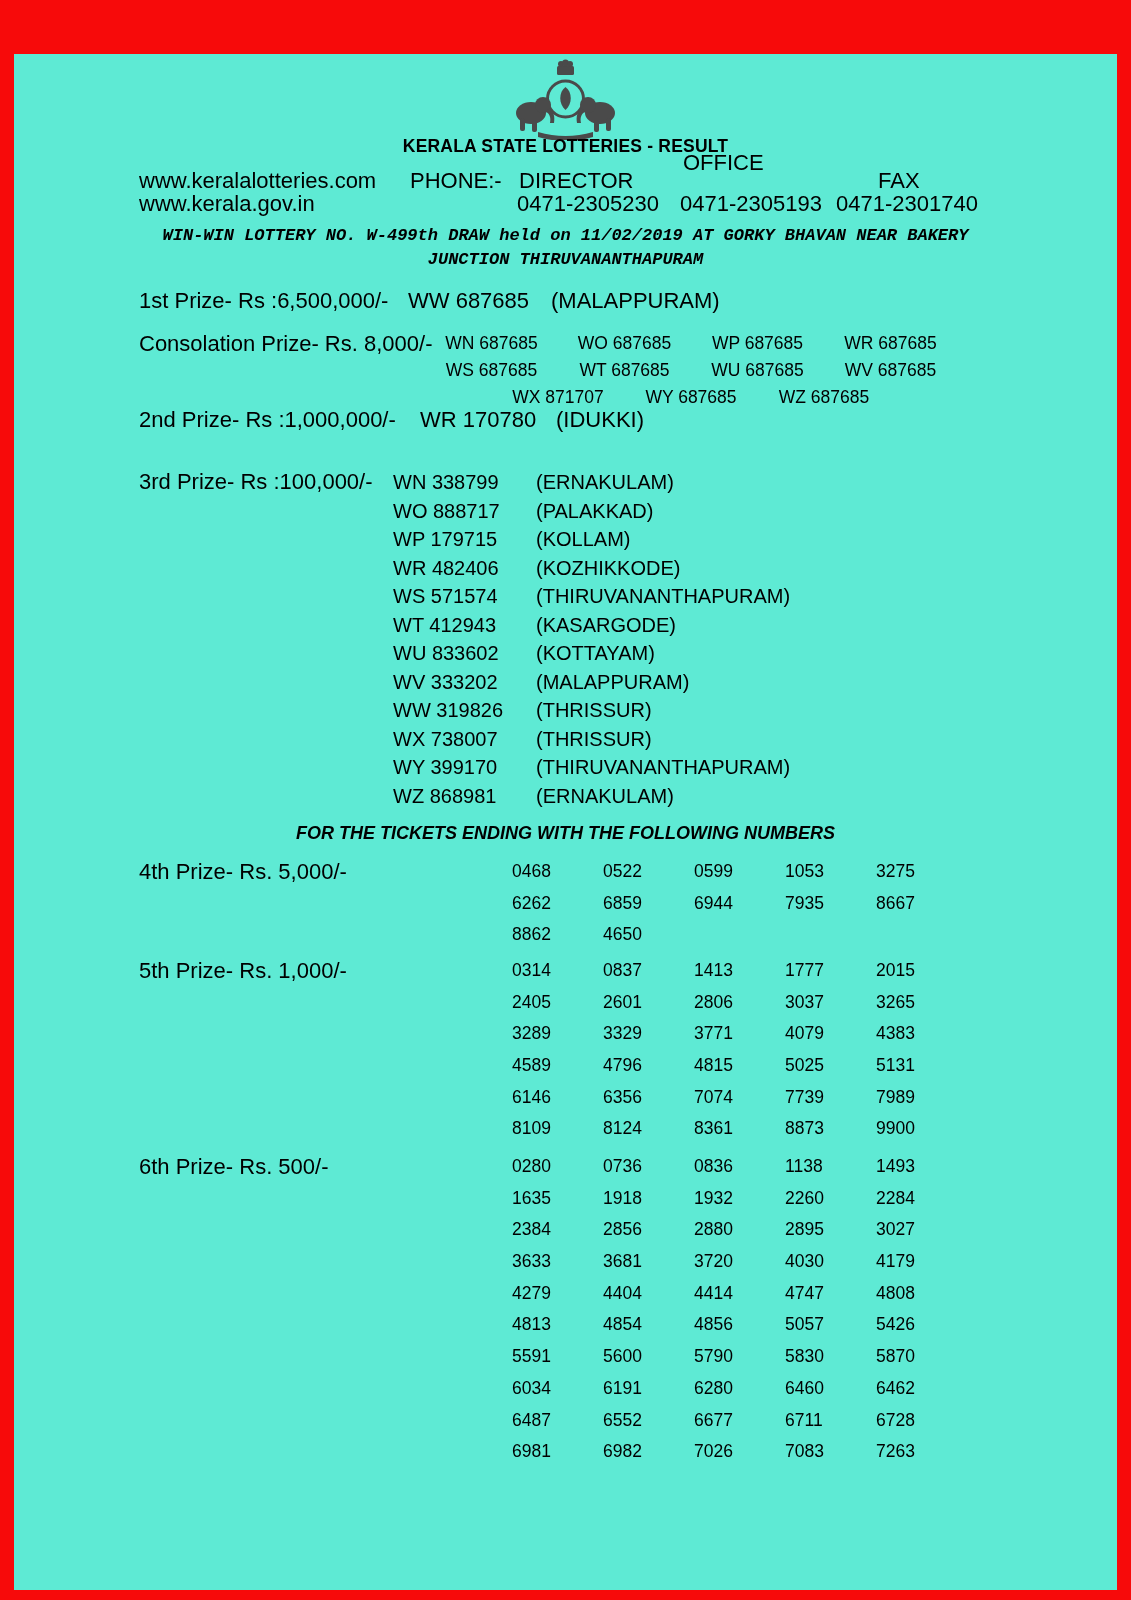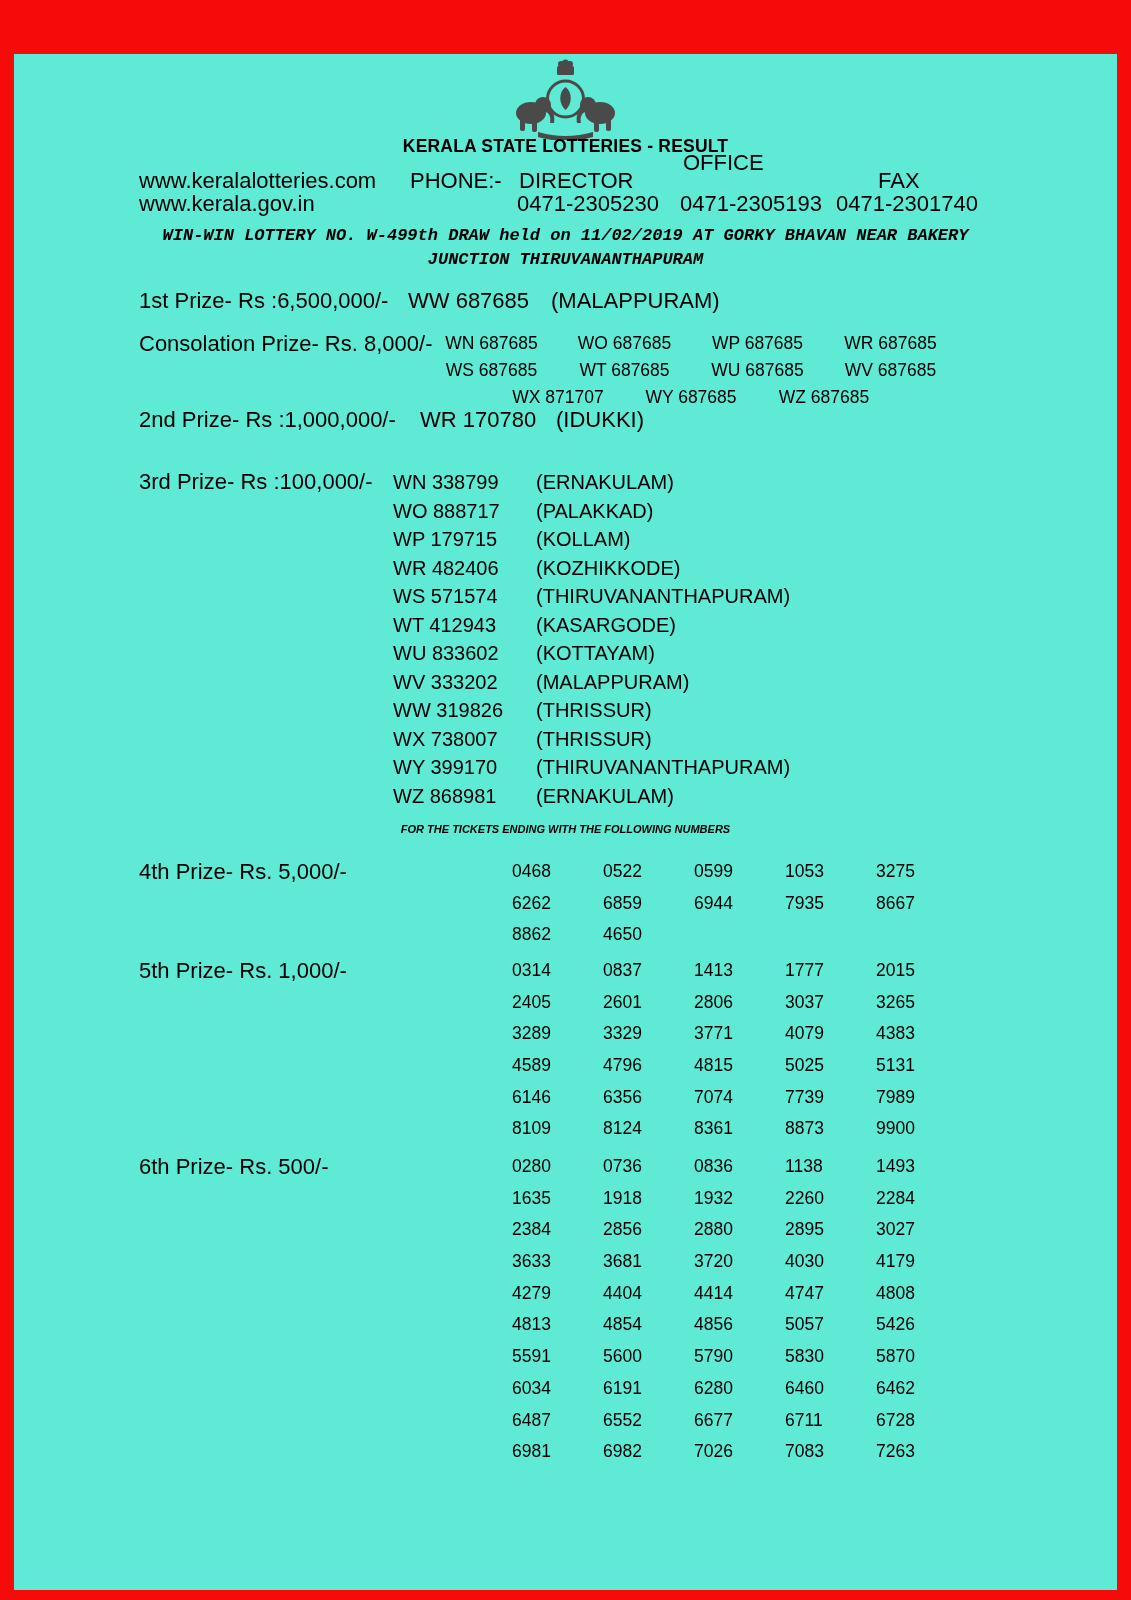--- a/index.html
+++ b/index.html
@@ -55,21 +55,21 @@
   .sp-ticket { left:406px; top:355px; }
   .sp-place { left:542px; top:355px; }
 
   .tp-label { left:125px; top:417px; }
   .winners { left:379px; top:417px; }
   .winner-row { height:28.55px; font-size:20px; white-space:nowrap; }
   .winner-ticket { display:inline-block; width:143px; }
 
   .ending-header {
     left:0; top:769px; width:1103px; text-align:center;
-    font-weight:bold; font-style:italic; font-size:11px;
+    font-weight:bold; font-style:italic; font-size:18px;
   }
 
   .p4-label { left:125px; top:807px; }
   .p4-grid { left:498px; top:807px; }
   .p5-label { left:125px; top:906px; }
   .p5-grid { left:498px; top:906px; }
   .p6-label { left:125px; top:1102px; }
   .p6-grid { left:498px; top:1102px; }
   .num-row { height:31.7px; white-space:nowrap; }
   .num-cell { display:inline-block; width:91px; font-size:17.5px; }

